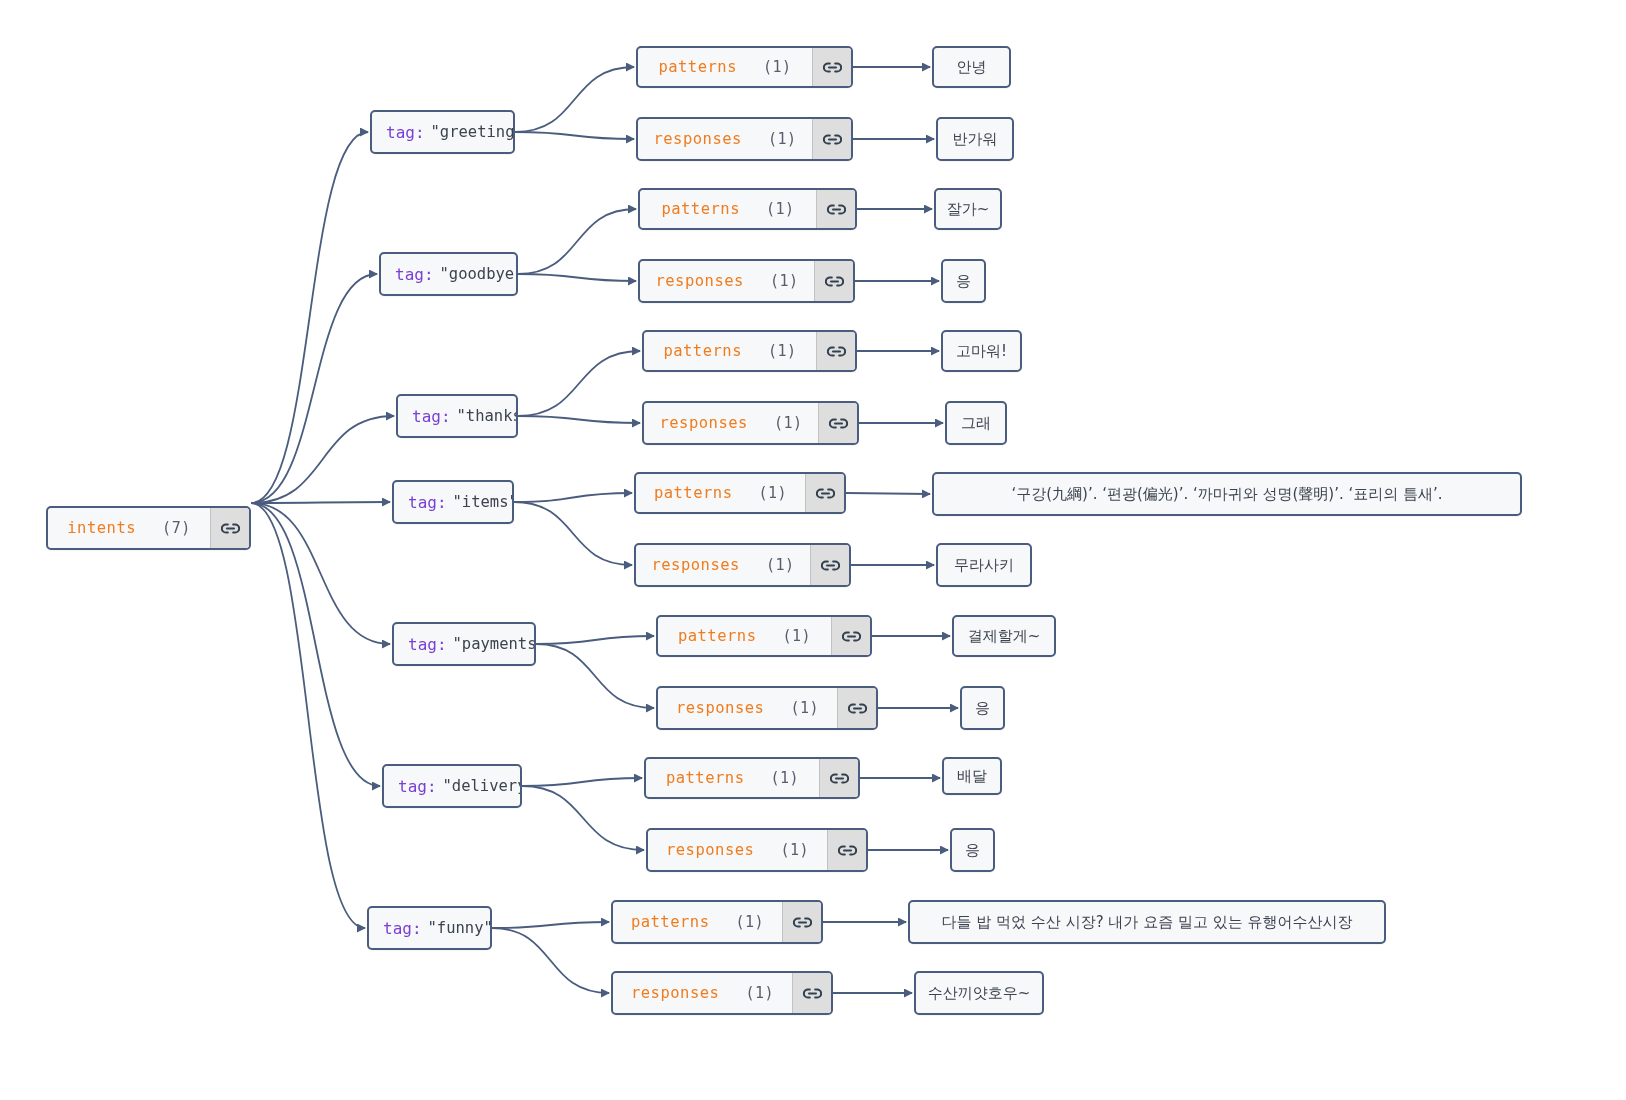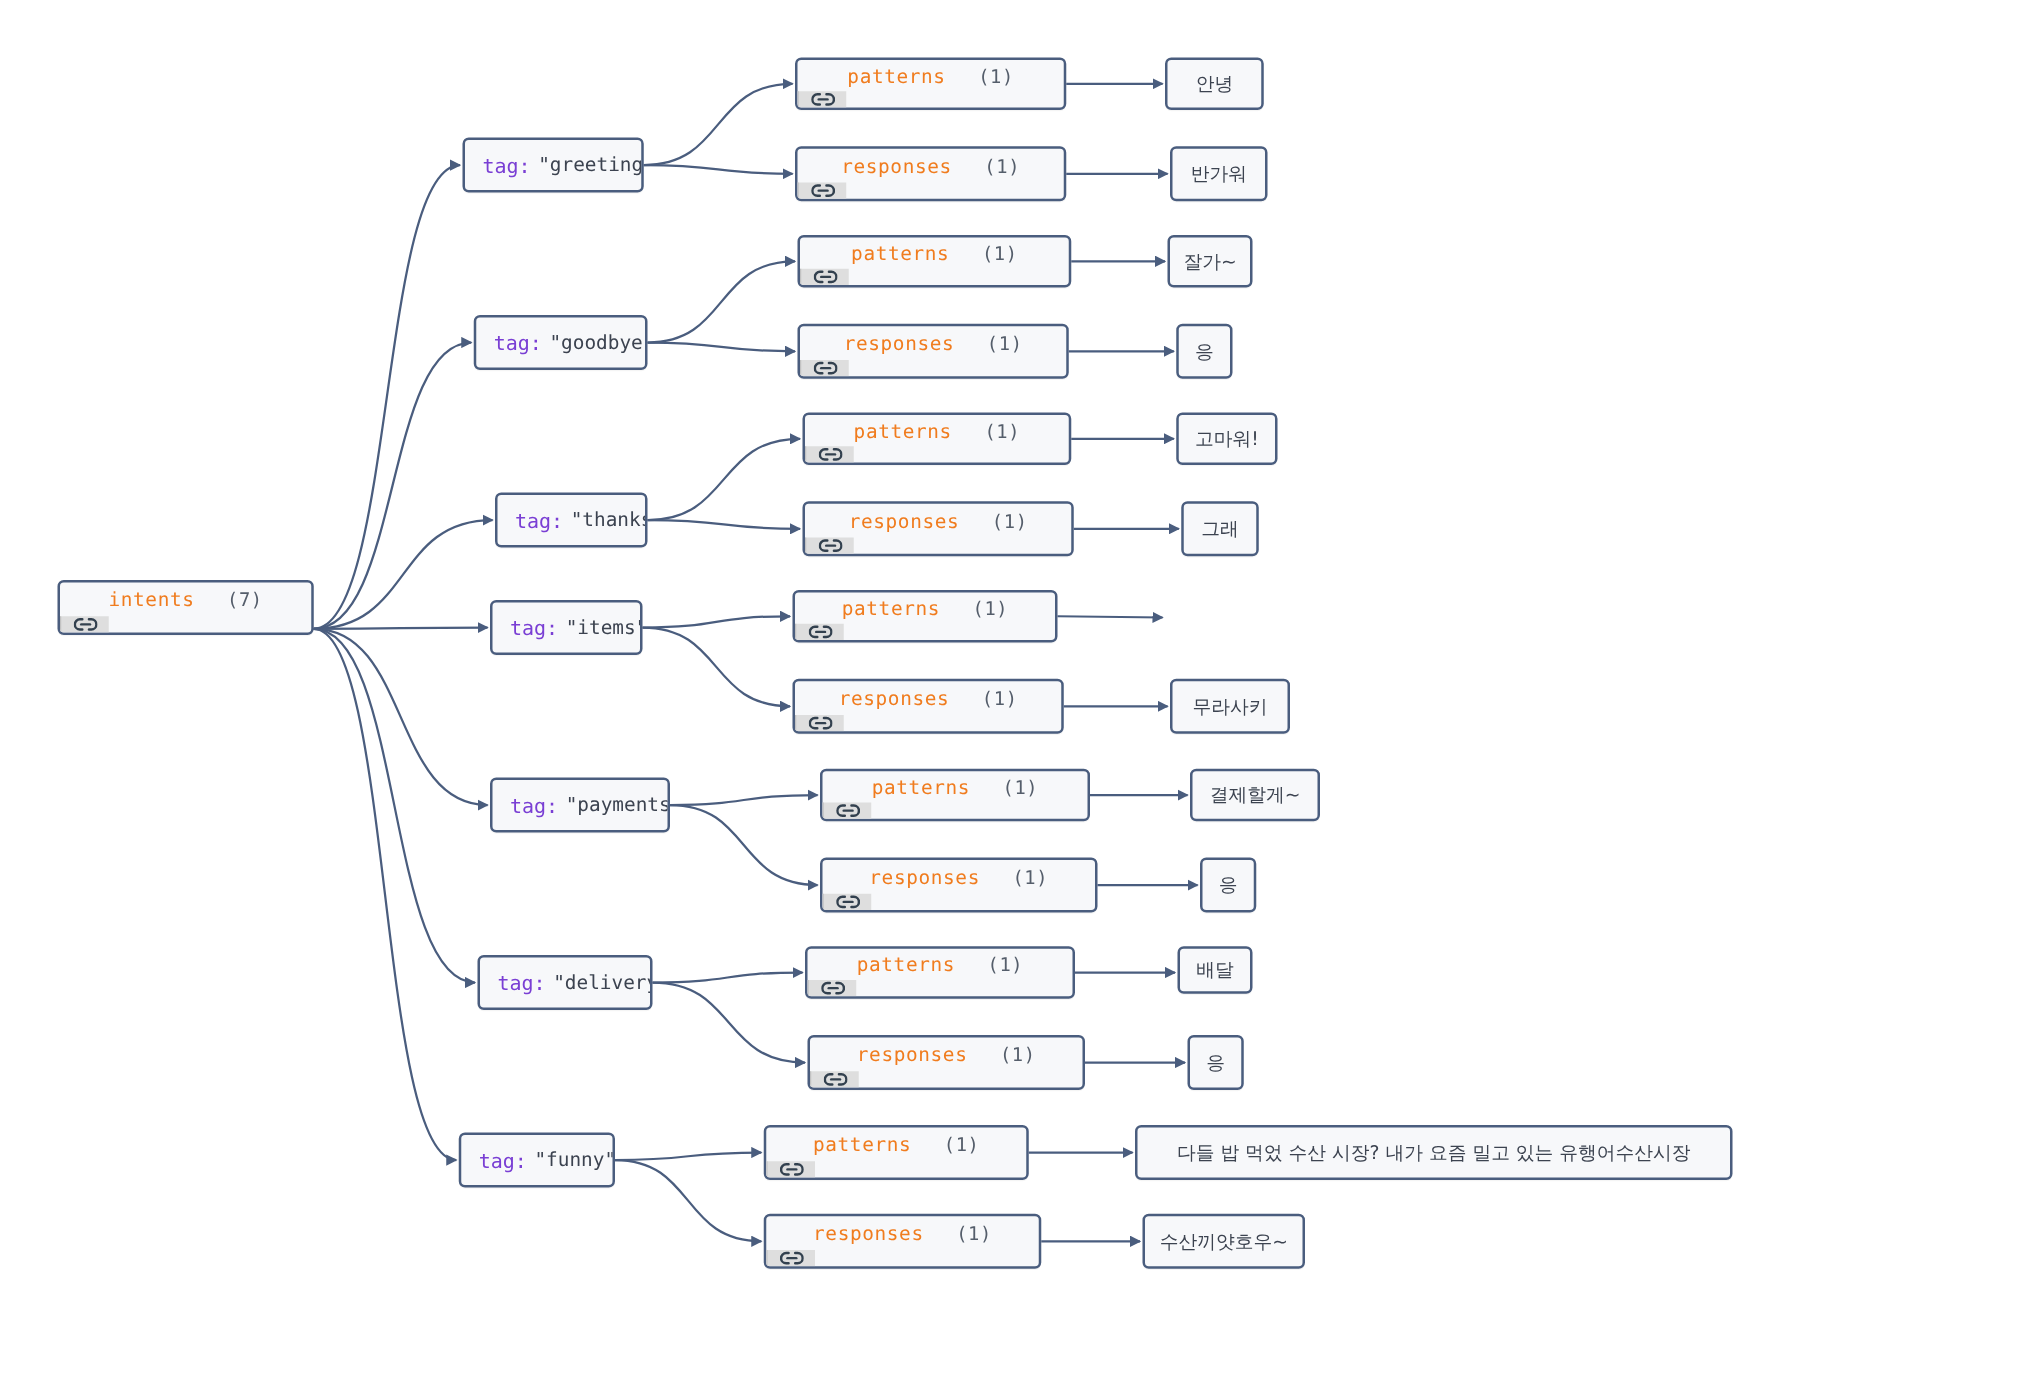--- a/index.html
+++ b/index.html
@@ -35,21 +35,20 @@
   .node {
     position: absolute;
     box-sizing: border-box;
     border: 2px solid #4a5d7e;
     border-radius: 5px;
     background: #f7f8fa;
     display: flex;
     align-items: stretch;
     overflow: hidden;
     box-shadow: 0 1px 0 rgba(0,0,0,0.04);
-    flex-direction: column;
   }
 
   .node .body {
     flex: 1 1 auto;
     display: flex;
     align-items: center;
     justify-content: center;
     padding: 0 10px;
     white-space: nowrap;
   }
@@ -143,21 +142,21 @@
         <path d="M522,786 C589.1,786 576.9,850 644,850" marker-end="url(#arrow)"></path>
         <path d="M860,778 L940,778" marker-end="url(#arrow)"></path>
         <path d="M868,850 L948,850" marker-end="url(#arrow)"></path>
         <path d="M251,503 C313.7,503 302.3,928 365,928" marker-end="url(#arrow)"></path>
         <path d="M492,928 C556.35,928 544.65,922 609,922" marker-end="url(#arrow)"></path>
         <path d="M492,928 C556.35,928 544.65,993 609,993" marker-end="url(#arrow)"></path>
         <path d="M823,922 L906,922" marker-end="url(#arrow)"></path>
         <path d="M833,993 L912,993" marker-end="url(#arrow)"></path>
       </g>
   </svg>
-<div class="node keynode" style="left: 46px; top: 464px; width: 205px; height: 44px;">
+<div class="node keynode" style="left: 46px; top: 506px; width: 205px; height: 44px;">
       <div class="body">
         <span class="key">intents</span>
         <span class="count">(7)</span>
       </div>
       <div class="linkcell">
         <svg class="chain" width="19" height="13" viewBox="0 0 20 13">
           <path d="M7.2 2.2H5.2a4.3 4.3 0 0 0 0 8.6h2" fill="none" stroke="#33414f" stroke-width="2.1" stroke-linecap="round"></path>
           <path d="M12.8 2.2h2a4.3 4.3 0 0 1 0 8.6h-2" fill="none" stroke="#33414f" stroke-width="2.1" stroke-linecap="round"></path>
           <path d="M6.3 6.5h7.4" fill="none" stroke="#33414f" stroke-width="2.1" stroke-linecap="round"></path>
         </svg>
@@ -289,20 +288,23 @@
         <span class="count">(1)</span>
       </div>
       <div class="linkcell">
         <svg class="chain" width="19" height="13" viewBox="0 0 20 13">
           <path d="M7.2 2.2H5.2a4.3 4.3 0 0 0 0 8.6h2" fill="none" stroke="#33414f" stroke-width="2.1" stroke-linecap="round"></path>
           <path d="M12.8 2.2h2a4.3 4.3 0 0 1 0 8.6h-2" fill="none" stroke="#33414f" stroke-width="2.1" stroke-linecap="round"></path>
           <path d="M6.3 6.5h7.4" fill="none" stroke="#33414f" stroke-width="2.1" stroke-linecap="round"></path>
         </svg>
       </div>
     </div>
+    <div class="node leaf" style="left: 932px; top: 472px; width: 590px; height: 44px;">
+      <div class="body">‘구강(九綱)’. ‘편광(偏光)’. ‘까마귀와 성명(聲明)’. ‘표리의 틈새’.</div>
+    </div>
     <div class="node keynode" style="left: 634px; top: 543px; width: 217px; height: 44px;">
       <div class="body">
         <span class="key">responses</span>
         <span class="count">(1)</span>
       </div>
       <div class="linkcell">
         <svg class="chain" width="19" height="13" viewBox="0 0 20 13">
           <path d="M7.2 2.2H5.2a4.3 4.3 0 0 0 0 8.6h2" fill="none" stroke="#33414f" stroke-width="2.1" stroke-linecap="round"></path>
           <path d="M12.8 2.2h2a4.3 4.3 0 0 1 0 8.6h-2" fill="none" stroke="#33414f" stroke-width="2.1" stroke-linecap="round"></path>
           <path d="M6.3 6.5h7.4" fill="none" stroke="#33414f" stroke-width="2.1" stroke-linecap="round"></path>

